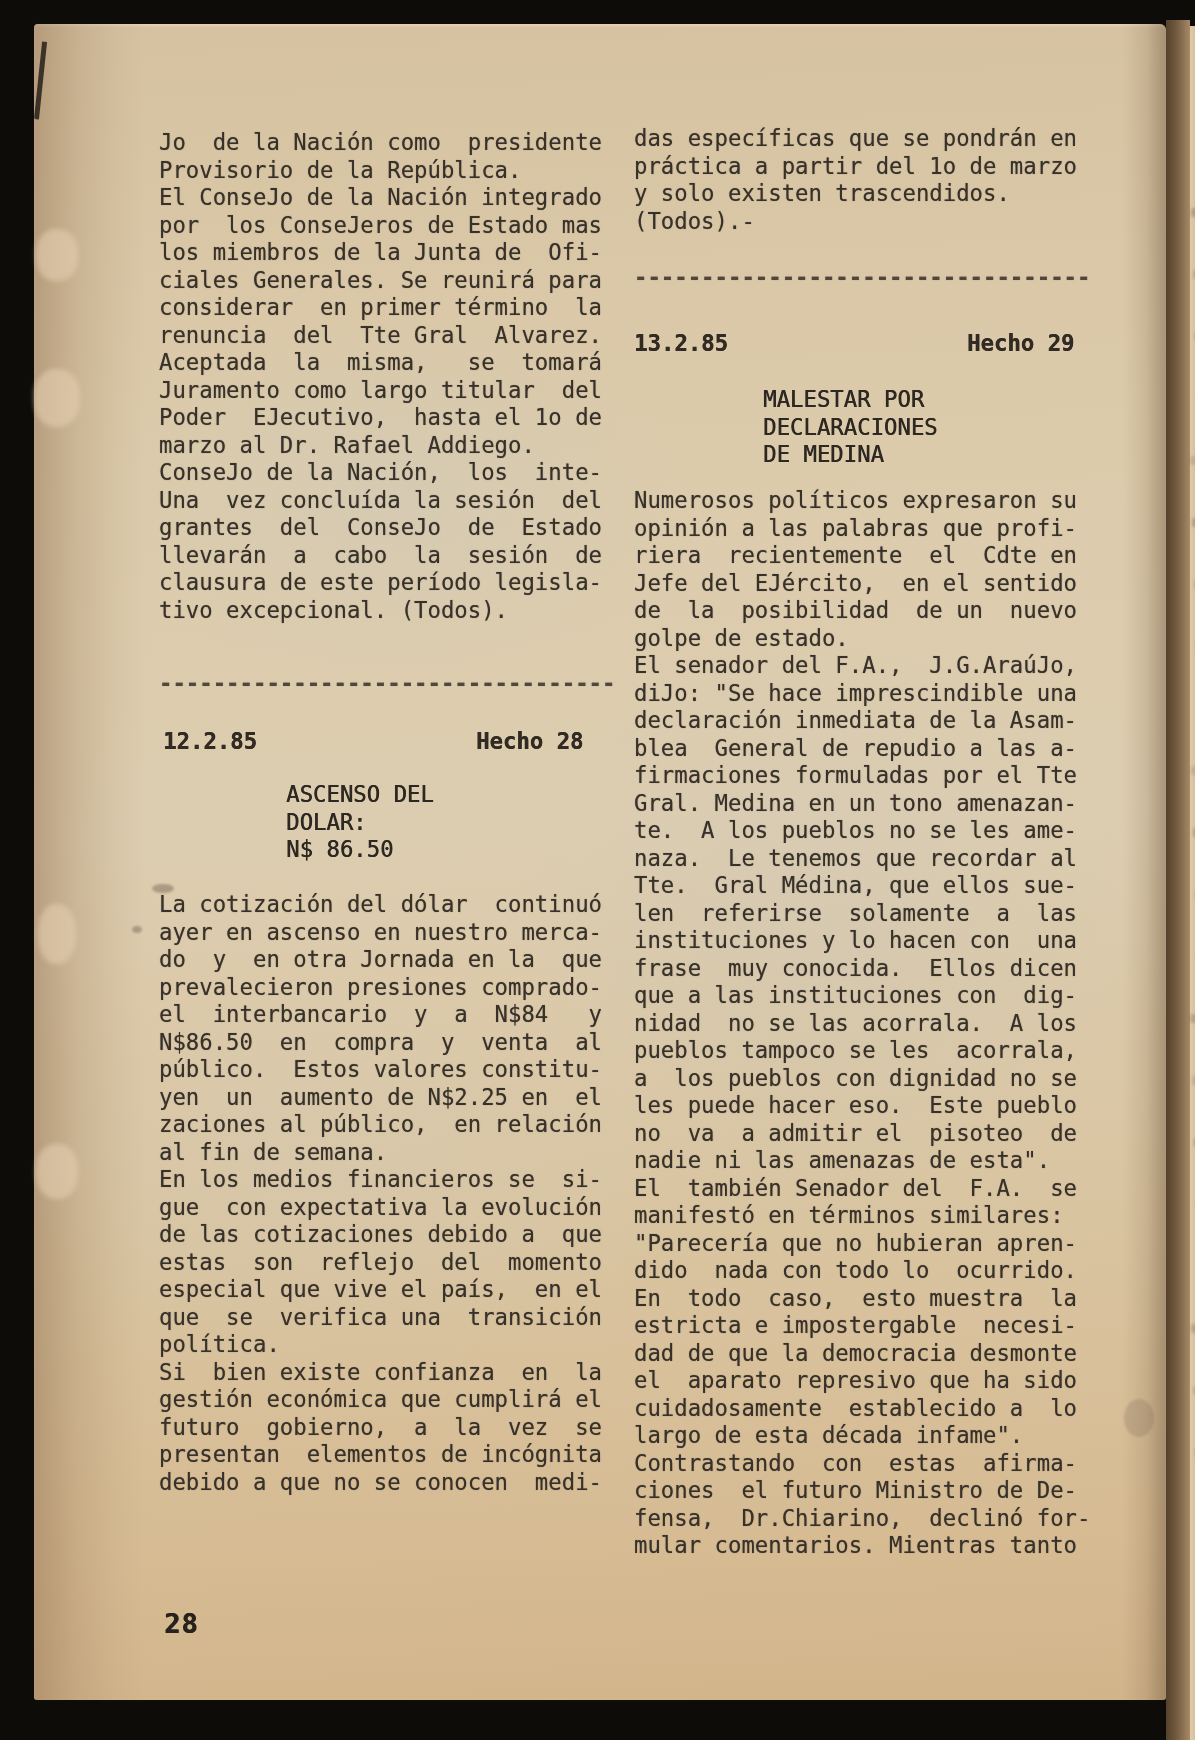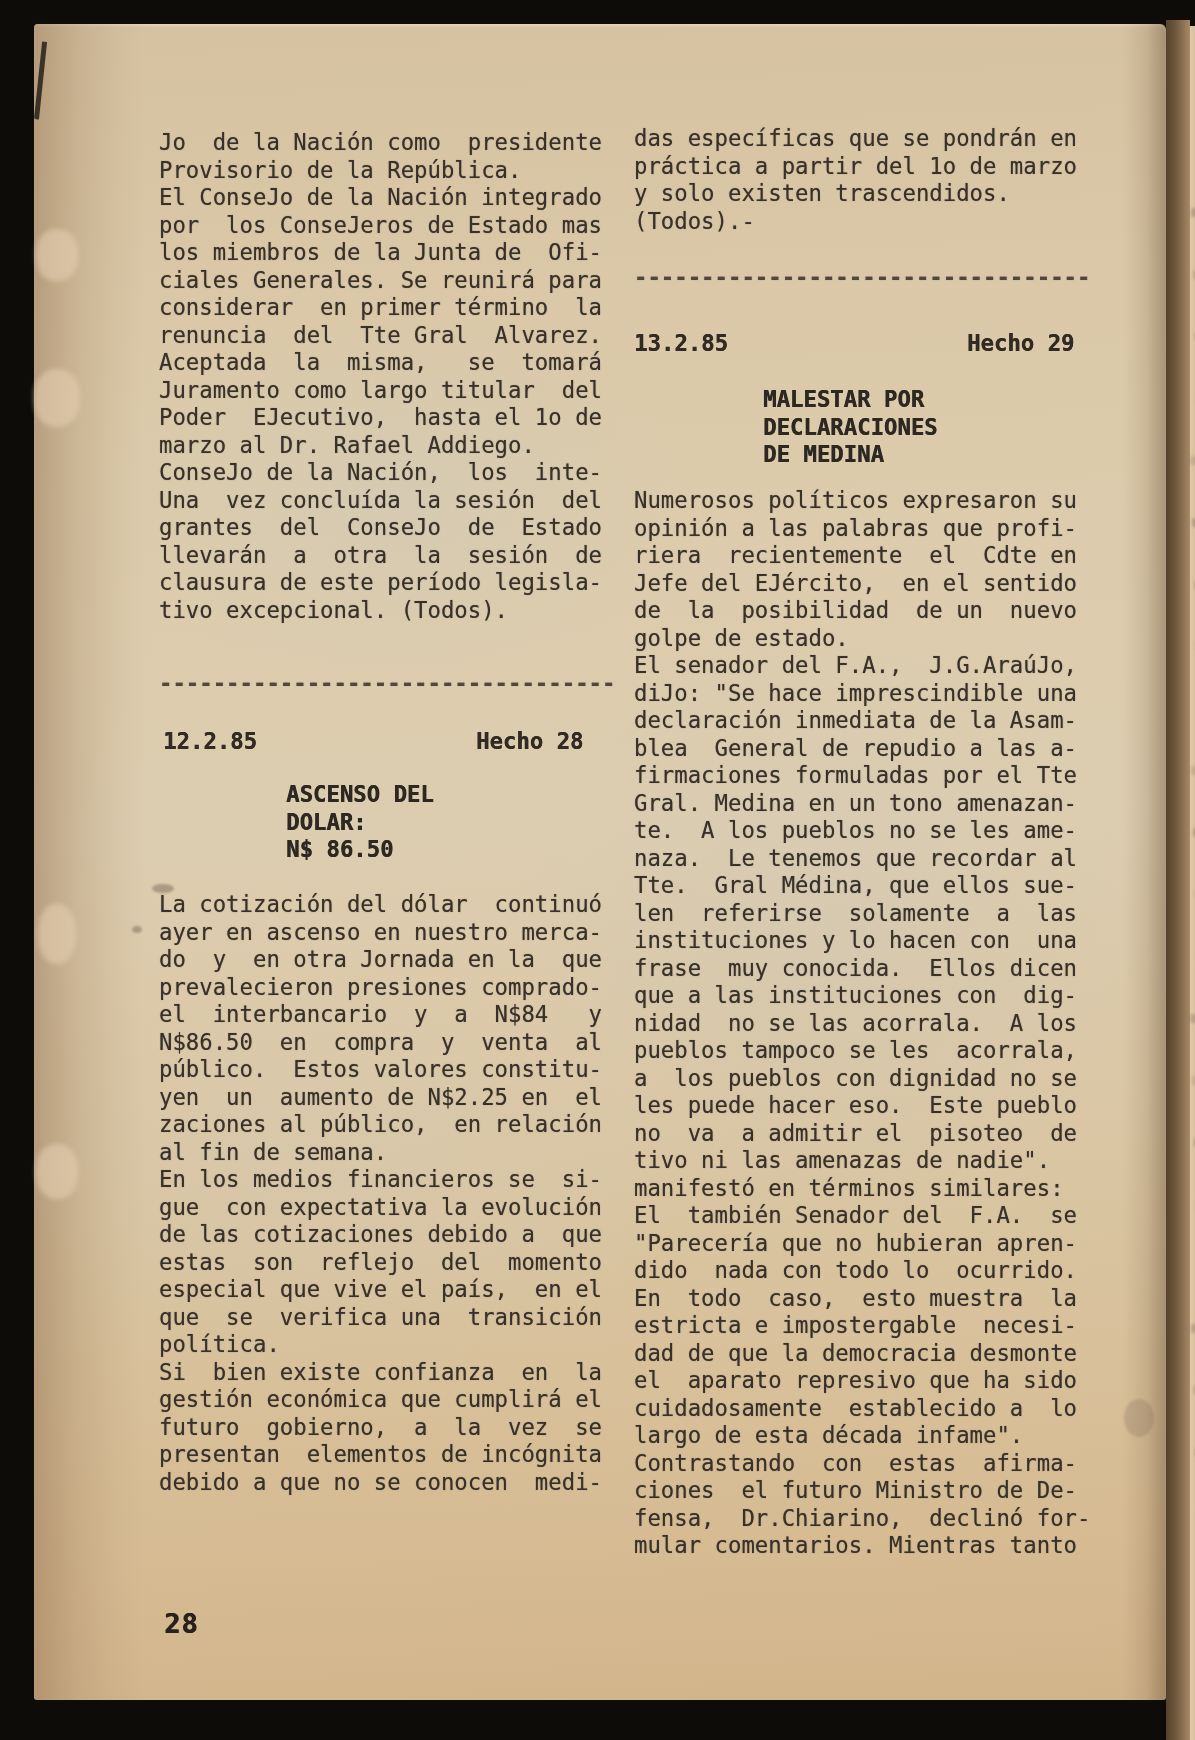--- a/index.html
+++ b/index.html
@@ -58,21 +58,21 @@
   .col{position:absolute;top:0;height:100%;width:470px;color:var(--ink);}
   .col-left{left:125px;}
   .col-right{left:600px;}
 
   .block{position:absolute;left:0;}
   .tline{
     white-space:pre;height:27.5px;line-height:27.5px;font-size:22.3px;
     letter-spacing:0;color:var(--ink);
     text-shadow:0 0 1px rgba(55,49,42,.55);
   }
-  .heading .tline{font-weight:bold;color:#2d2822;text-shadow:0.5px 0 0 #2d2822;}
+  .heading .tline{font-weight:normal;color:#2d2822;text-shadow:0.5px 0 0 #2d2822;}
   .divider{position:absolute;left:0;font-weight:bold;letter-spacing:0;opacity:.85;}
   .dateline{position:absolute;left:0;width:445px;height:27.5px;}
   .dateline span{position:absolute;top:0;font-size:22.3px;line-height:27.5px;white-space:pre;
     font-weight:bold;color:#312b24;text-shadow:0.4px 0 0 #312b24;}
   .pageno{position:absolute;font-size:27px;font-weight:bold;color:#27221c;
     text-shadow:0.8px 0 0 #27221c;letter-spacing:1px;margin-top:40px;}
 </style>
 </head>
 <body>
 
@@ -90,21 +90,21 @@
           <div class="tline">ciales Generales. Se reunirá para</div>
           <div class="tline">considerar  en primer término  la</div>
           <div class="tline">renuncia  del  Tte Gral  Alvarez.</div>
           <div class="tline">Aceptada  la  misma,   se  tomará</div>
           <div class="tline">Juramento como largo titular  del</div>
           <div class="tline">Poder  EJecutivo,  hasta el 1o de</div>
           <div class="tline">marzo al Dr. Rafael Addiego.</div>
           <div class="tline">ConseJo de la Nación,  los  inte-</div>
           <div class="tline">Una  vez concluída la sesión  del</div>
           <div class="tline">grantes  del  ConseJo  de  Estado</div>
-          <div class="tline">llevarán  a  otra  la  sesión  de</div>
+          <div class="tline">llevarán  a  cabo  la  sesión  de</div>
           <div class="tline">clausura de este período legisla-</div>
           <div class="tline">tivo excepcional. (Todos).</div>
         </div>
 
       <div class="divider tline" style="top:646px">----------------------------------</div>
 
       <div class="dateline" style="top:704px">
         <span style="left:4px">12.2.85</span>
         <span style="left:317px">Hecho 28</span>
       </div>
@@ -180,23 +180,23 @@
           <div class="tline">Tte.  Gral Médina, que ellos sue-</div>
           <div class="tline">len  referirse  solamente  a  las</div>
           <div class="tline">instituciones y lo hacen con  una</div>
           <div class="tline">frase  muy conocida.  Ellos dicen</div>
           <div class="tline">que a las instituciones con  dig-</div>
           <div class="tline">nidad  no se las acorrala.  A los</div>
           <div class="tline">pueblos tampoco se les  acorrala,</div>
           <div class="tline">a  los pueblos con dignidad no se</div>
           <div class="tline">les puede hacer eso.  Este pueblo</div>
           <div class="tline">no  va  a admitir el  pisoteo  de</div>
-          <div class="tline">tivo ni las amenazas de nadie".</div>
+          <div class="tline">nadie ni las amenazas de esta".</div>
+          <div class="tline">El  también Senador del  F.A.  se</div>
           <div class="tline">manifestó en términos similares:</div>
-          <div class="tline">El  también Senador del  F.A.  se</div>
           <div class="tline">"Parecería que no hubieran apren-</div>
           <div class="tline">dido  nada con todo lo  ocurrido.</div>
           <div class="tline">En  todo  caso,  esto muestra  la</div>
           <div class="tline">estricta e impostergable  necesi-</div>
           <div class="tline">dad de que la democracia desmonte</div>
           <div class="tline">el  aparato represivo que ha sido</div>
           <div class="tline">cuidadosamente  establecido a  lo</div>
           <div class="tline">largo de esta década infame".</div>
           <div class="tline">Contrastando  con  estas  afirma-</div>
           <div class="tline">ciones  el futuro Ministro de De-</div>

